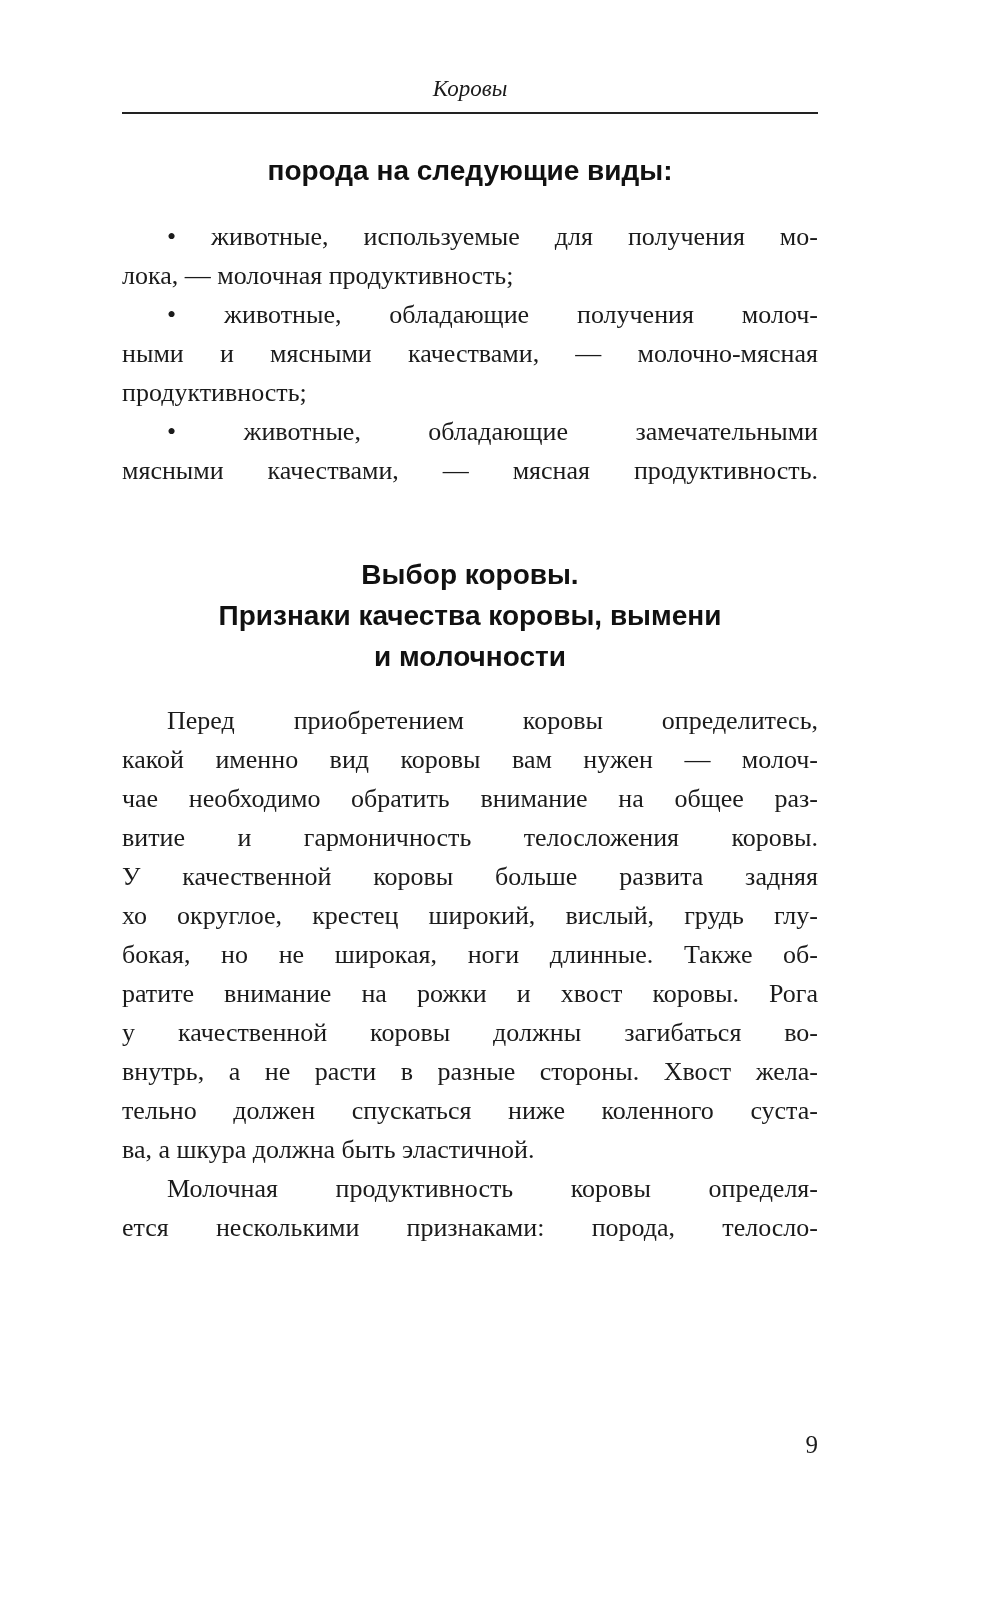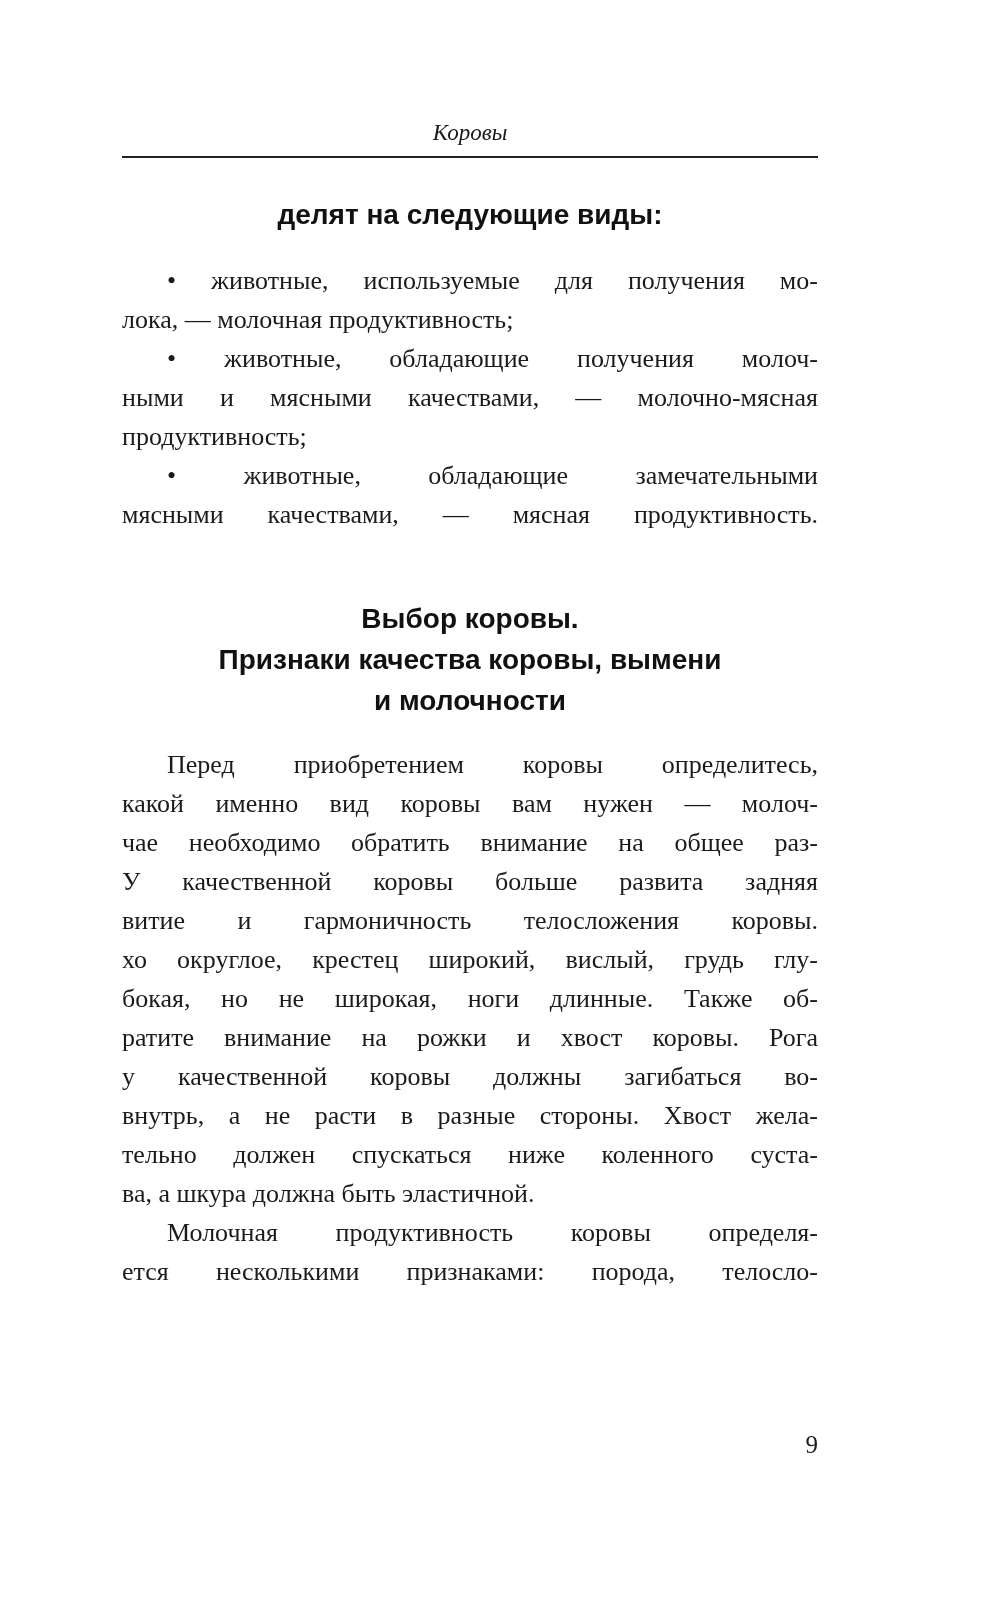--- a/index.html
+++ b/index.html
@@ -8,21 +8,21 @@
     position: relative;
     width: 1000px;
     height: 1616px;
     background: #ffffff;
     color: #1b1b1b;
     overflow: hidden;
   }
   .content {
     width: 696px;
     margin: 0 auto 16px 122px;
-    padding-top: 120px;
+    padding-top: 76px;
   }
   .running-head {
     font-family: "Liberation Serif", serif;
     font-style: italic;
     font-size: 23px;
     line-height: 26px;
     text-align: center;
   }
   .header-rule {
     border: none;
@@ -77,21 +77,21 @@
 <body>
 
 <div class="page">
   <div class="content">
 
     <div class="running-head">Коровы</div>
 
     <hr class="header-rule">
 
     <div class="heading section-heading">
-        <div class="line">делят на следующие виды:</div>
+        <div class="line">порода на следующие виды:</div>
       </div>
 
     <div class="bullet-list">
       <div class="body-text indent-first">
           <div class="line">• животные, используемые для получения мо-</div>
           <div class="line">лока, — молочная продуктивность;</div>
         </div>
       <div class="body-text indent-first">
           <div class="line">• животные, обладающие получения молоч-</div>
           <div class="line">ными и мясными качествами, — молочно-мясная</div>
@@ -107,22 +107,22 @@
         <div class="line">Выбор коровы.</div>
         <div class="line">Признаки качества коровы, вымени</div>
         <div class="line">и молочности</div>
       </div>
 
     <div class="paragraphs">
       <div class="body-text indent-first">
           <div class="line">Перед приобретением коровы определитесь,</div>
           <div class="line">какой именно вид коровы вам нужен — молоч-</div>
           <div class="line">чае необходимо обратить внимание на общее раз-</div>
+          <div class="line">витие и гармоничность телосложения коровы.</div>
           <div class="line">У качественной коровы больше развита задняя</div>
-          <div class="line">витие и гармоничность телосложения коровы.</div>
           <div class="line">хо округлое, крестец широкий, вислый, грудь глу-</div>
           <div class="line">бокая, но не широкая, ноги длинные. Также об-</div>
           <div class="line">ратите внимание на рожки и хвост коровы. Рога</div>
           <div class="line">у качественной коровы должны загибаться во-</div>
           <div class="line">внутрь, а не расти в разные стороны. Хвост жела-</div>
           <div class="line">тельно должен спускаться ниже коленного суста-</div>
           <div class="line">ва, а шкура должна быть эластичной.</div>
         </div>
       <div class="body-text indent-first fill-last">
           <div class="line">Молочная продуктивность коровы определя-</div>

